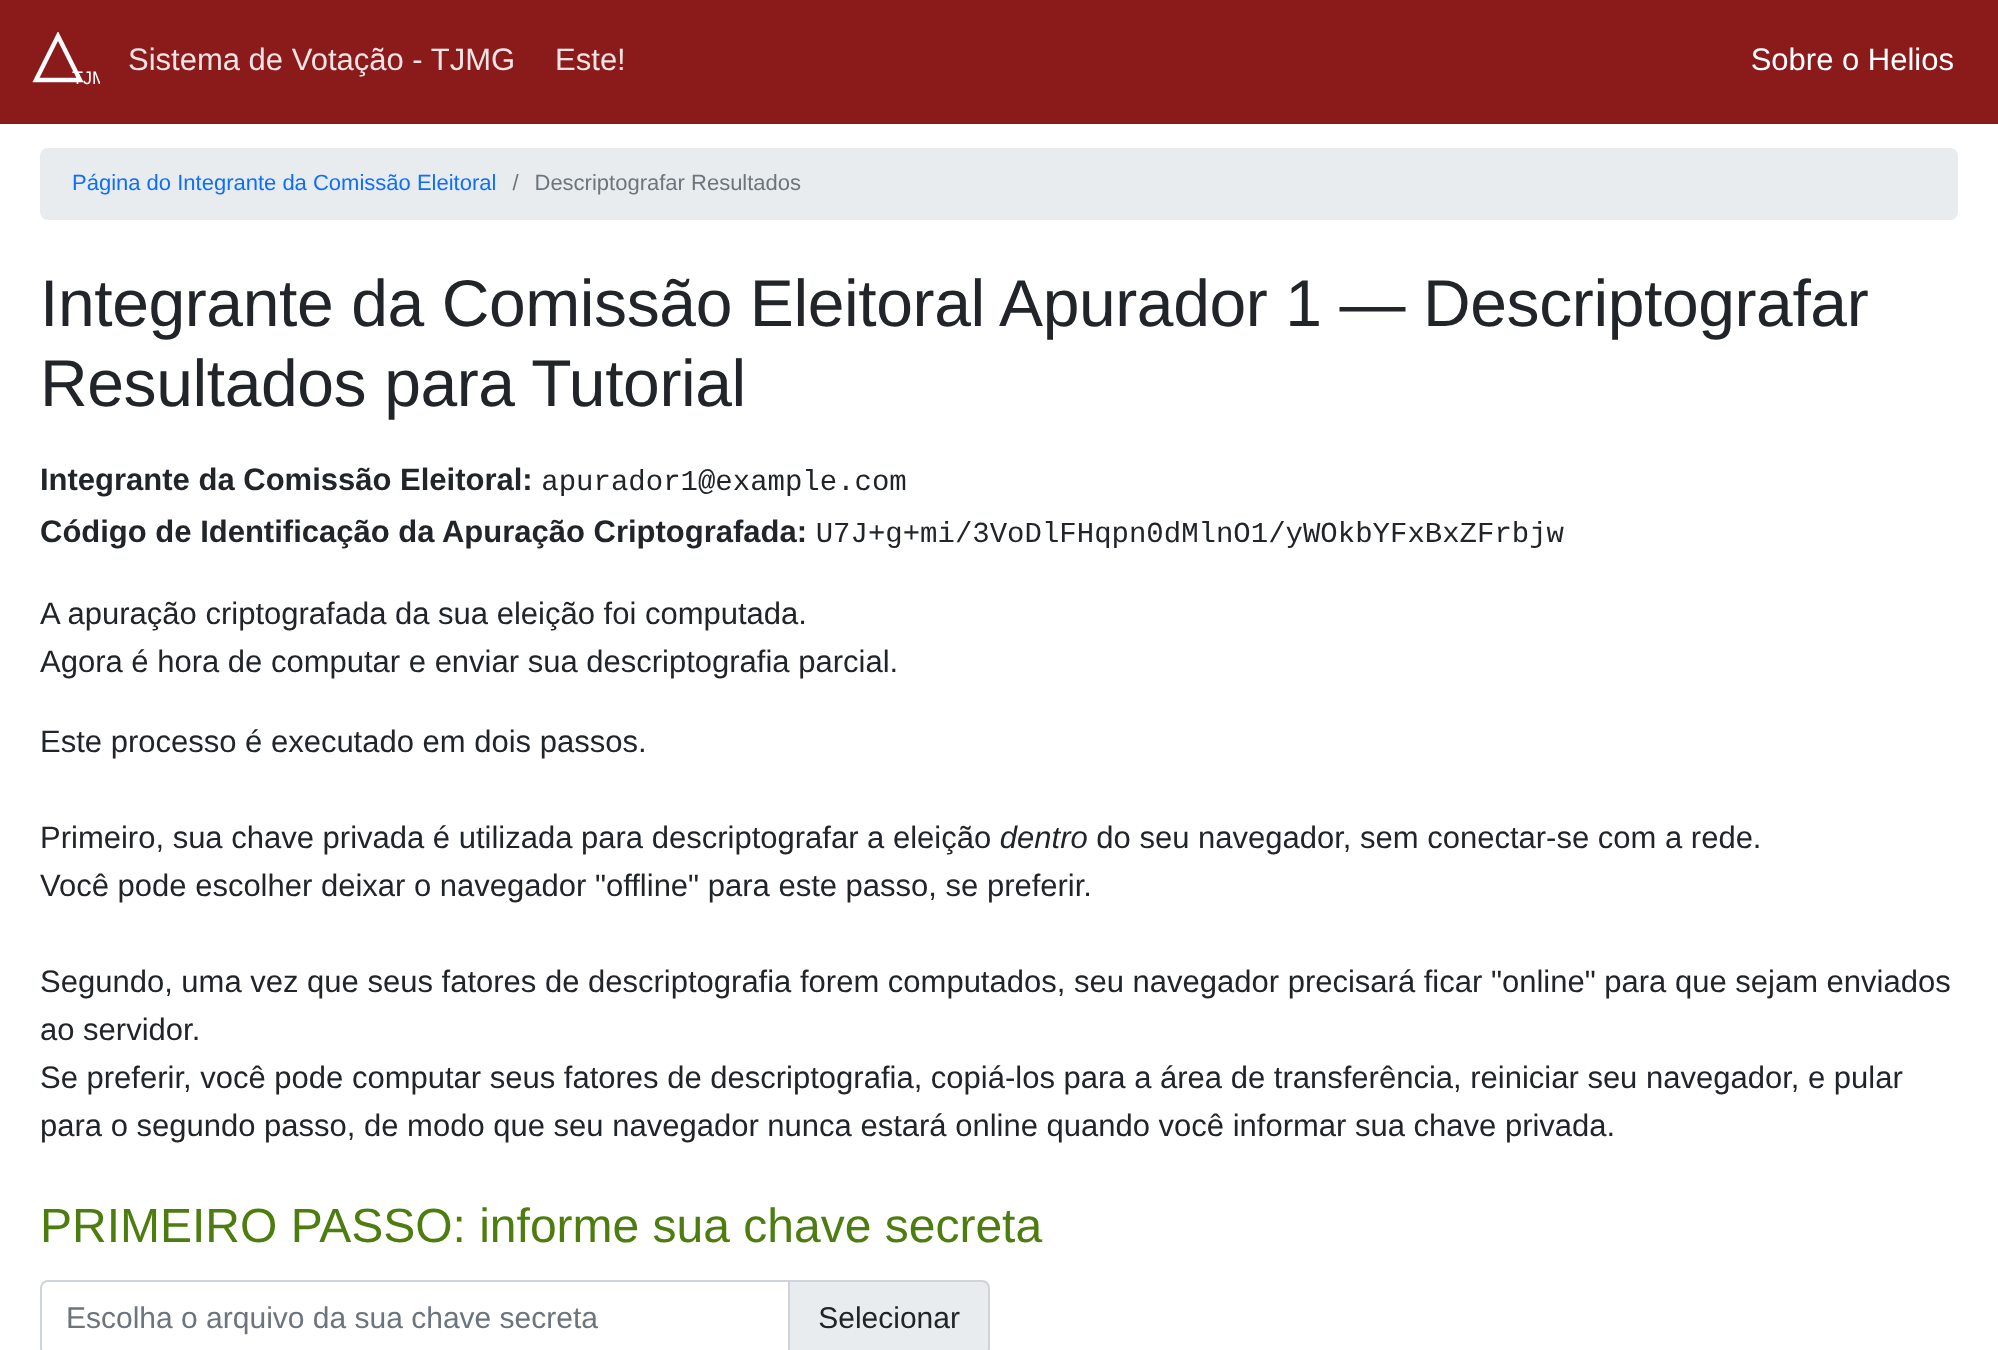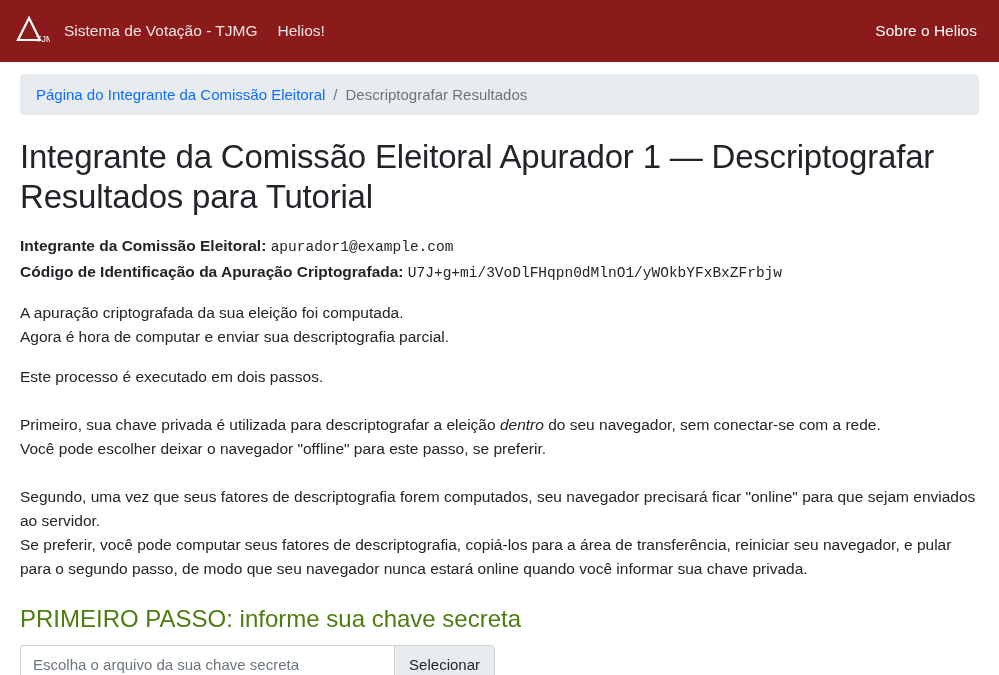--- a/index.html
+++ b/index.html
@@ -58,21 +58,21 @@
   .container {
     padding: 0 16px;
   }
 
   
   .breadcrumb {
     margin: 12px 4px 0 4px;
     background: #e9ecef;
     border-radius: 4px;
     padding: 12px 16px;
-    font-size: 15px;
+    font-size: 11px;
     display: flex;
     align-items: center;
     gap: 8px;
   }
   .breadcrumb a {
     color: #0d6efd;
     text-decoration: none;
     cursor: pointer;
   }
   .breadcrumb .sep { color: #6c757d; }
@@ -162,21 +162,21 @@
   <div class="brand">
     <span class="brand-logo">
       <svg width="34" height="30" viewBox="0 0 34 30" xmlns="http://www.w3.org/2000/svg">
         <polygon points="13,2 24,24 2,24" fill="none" stroke="#ffffff" stroke-width="2.2"></polygon>
         <text x="20" y="26" font-family="Liberation Sans, sans-serif" font-size="9" fill="#ffffff">TJMG</text>
       </svg>
     </span>
   </div>
   <div class="nav-links">
     <a class="nav-link" href="#">Sistema de Votação - TJMG</a>
-    <a class="nav-link" href="#">Helios!</a>
+    <a class="nav-link" href="#">Este!</a>
   </div>
   <div class="nav-right">
     <a class="nav-link" href="#">Sobre o Helios</a>
   </div>
 </div>
 
 <div class="container">
 
   <nav class="breadcrumb">
     <a href="#">Página do Integrante da Comissão Eleitoral</a>

